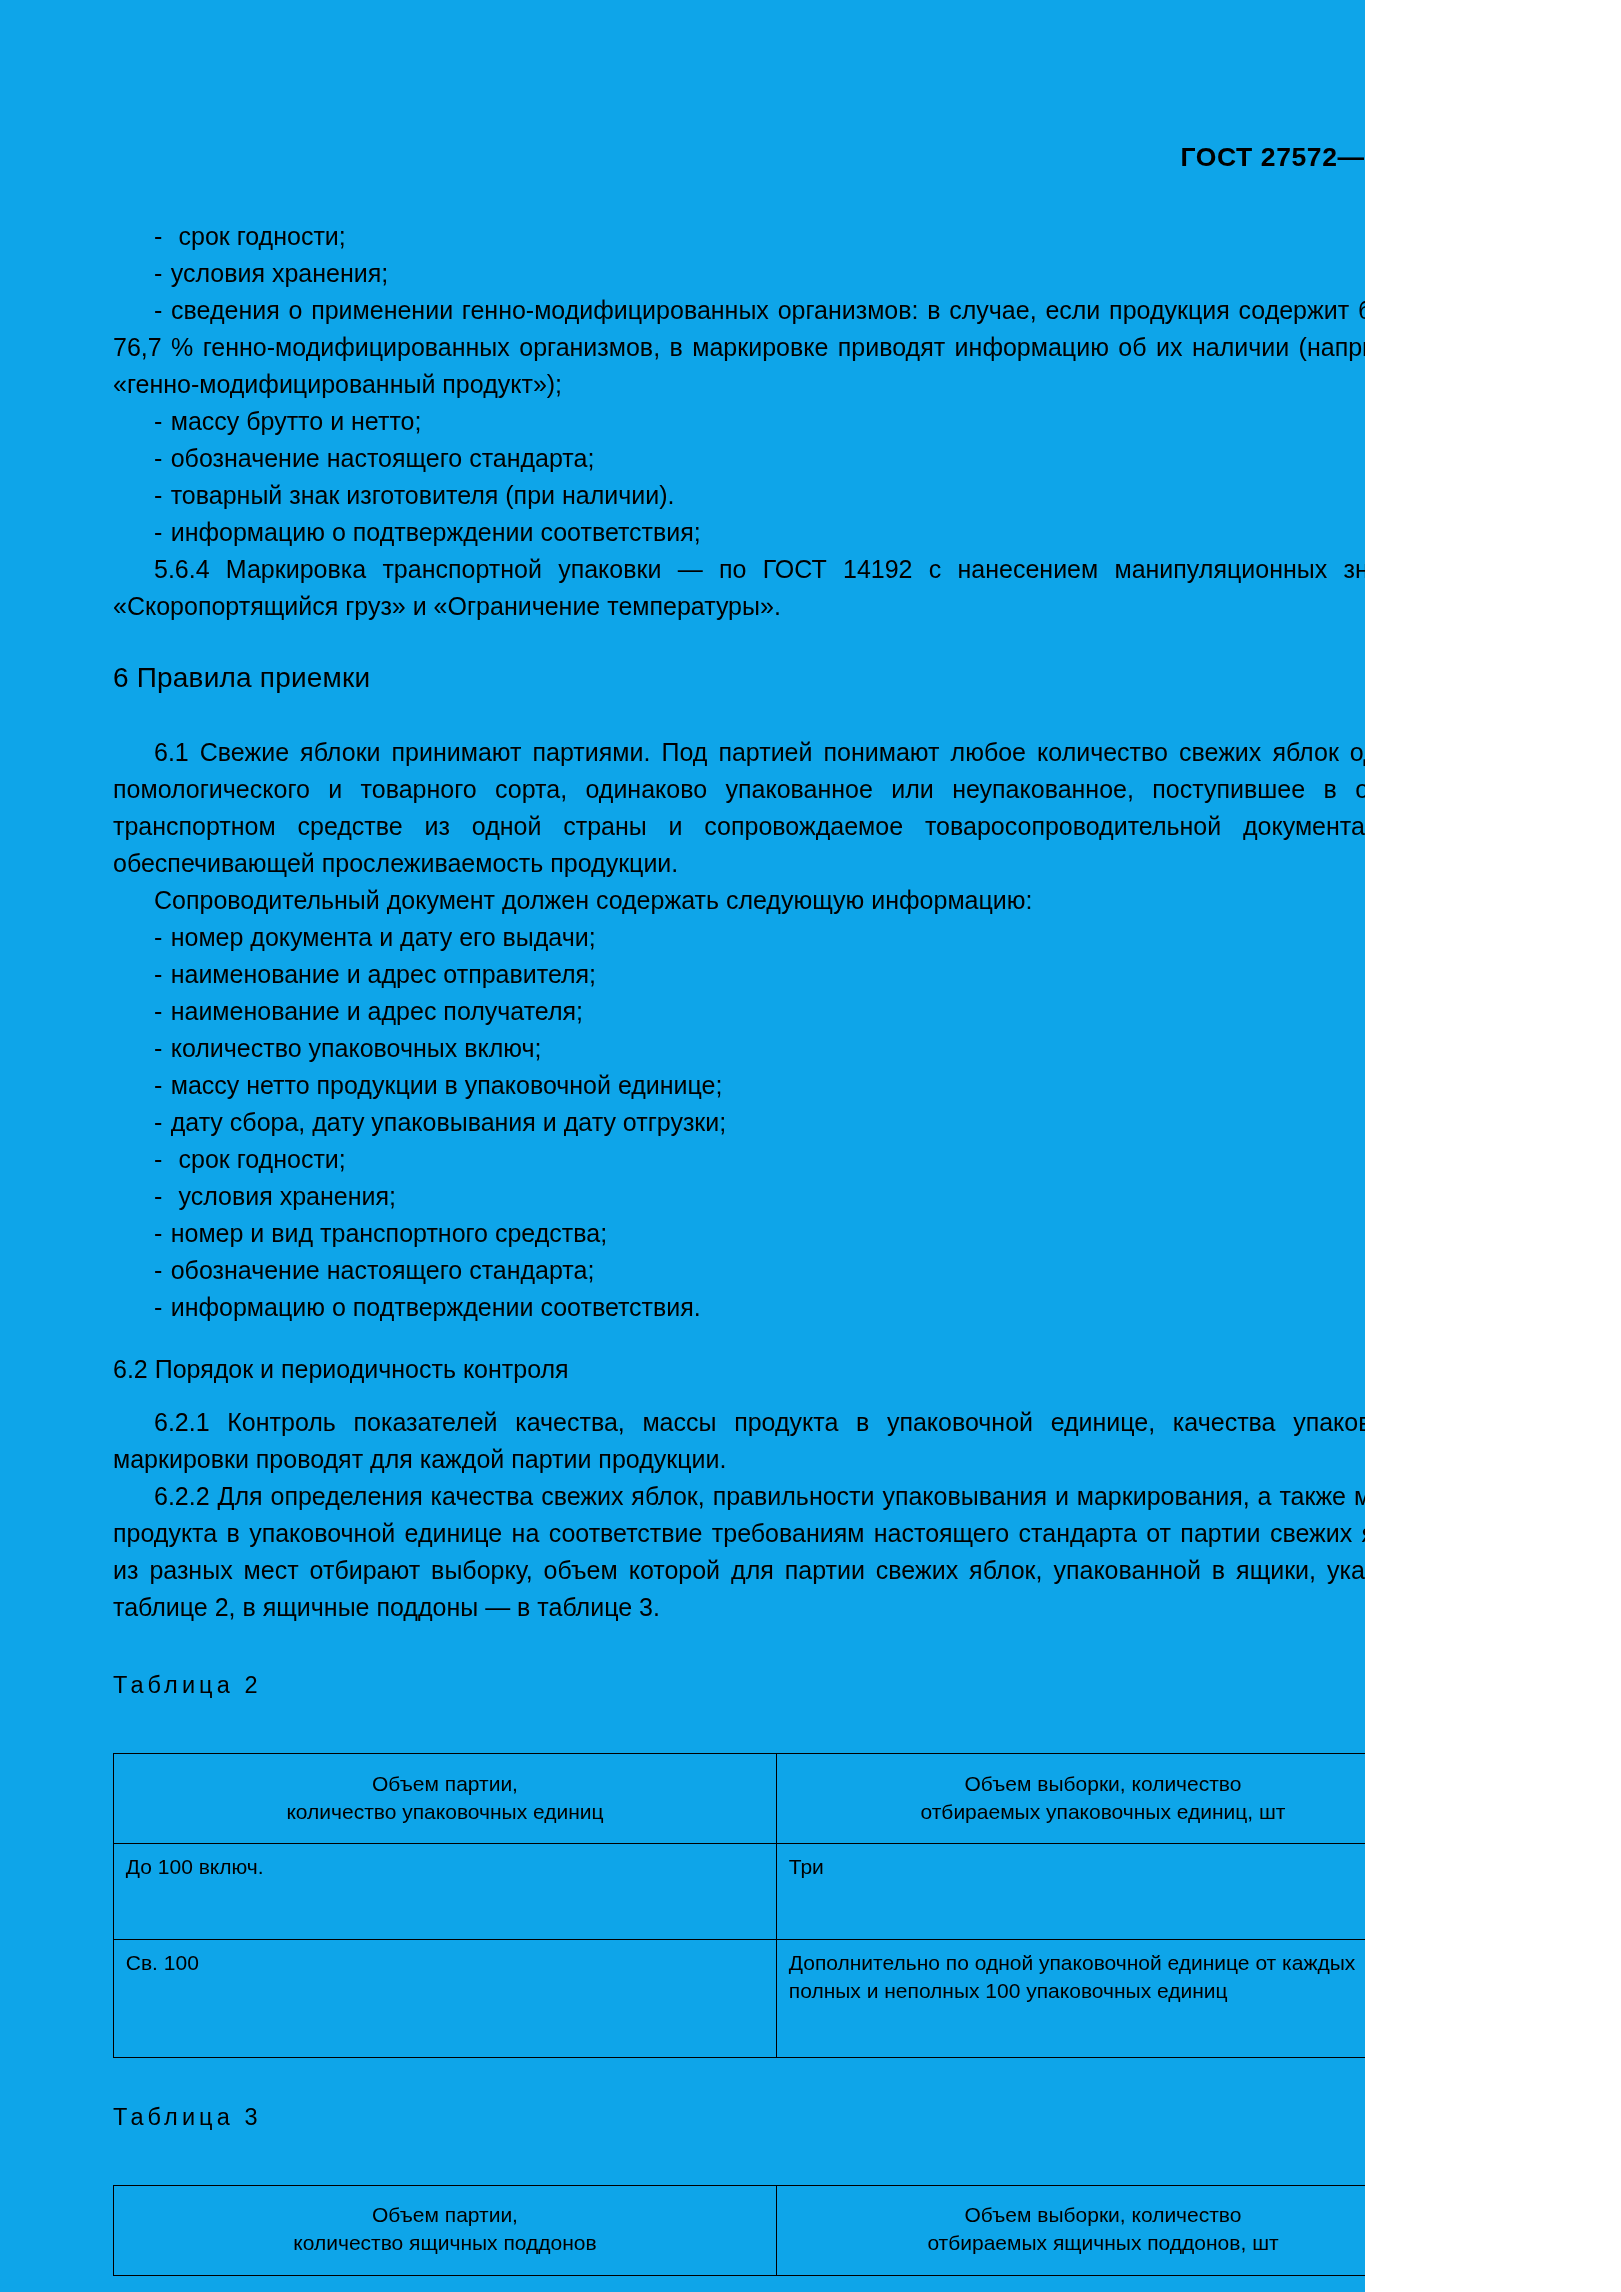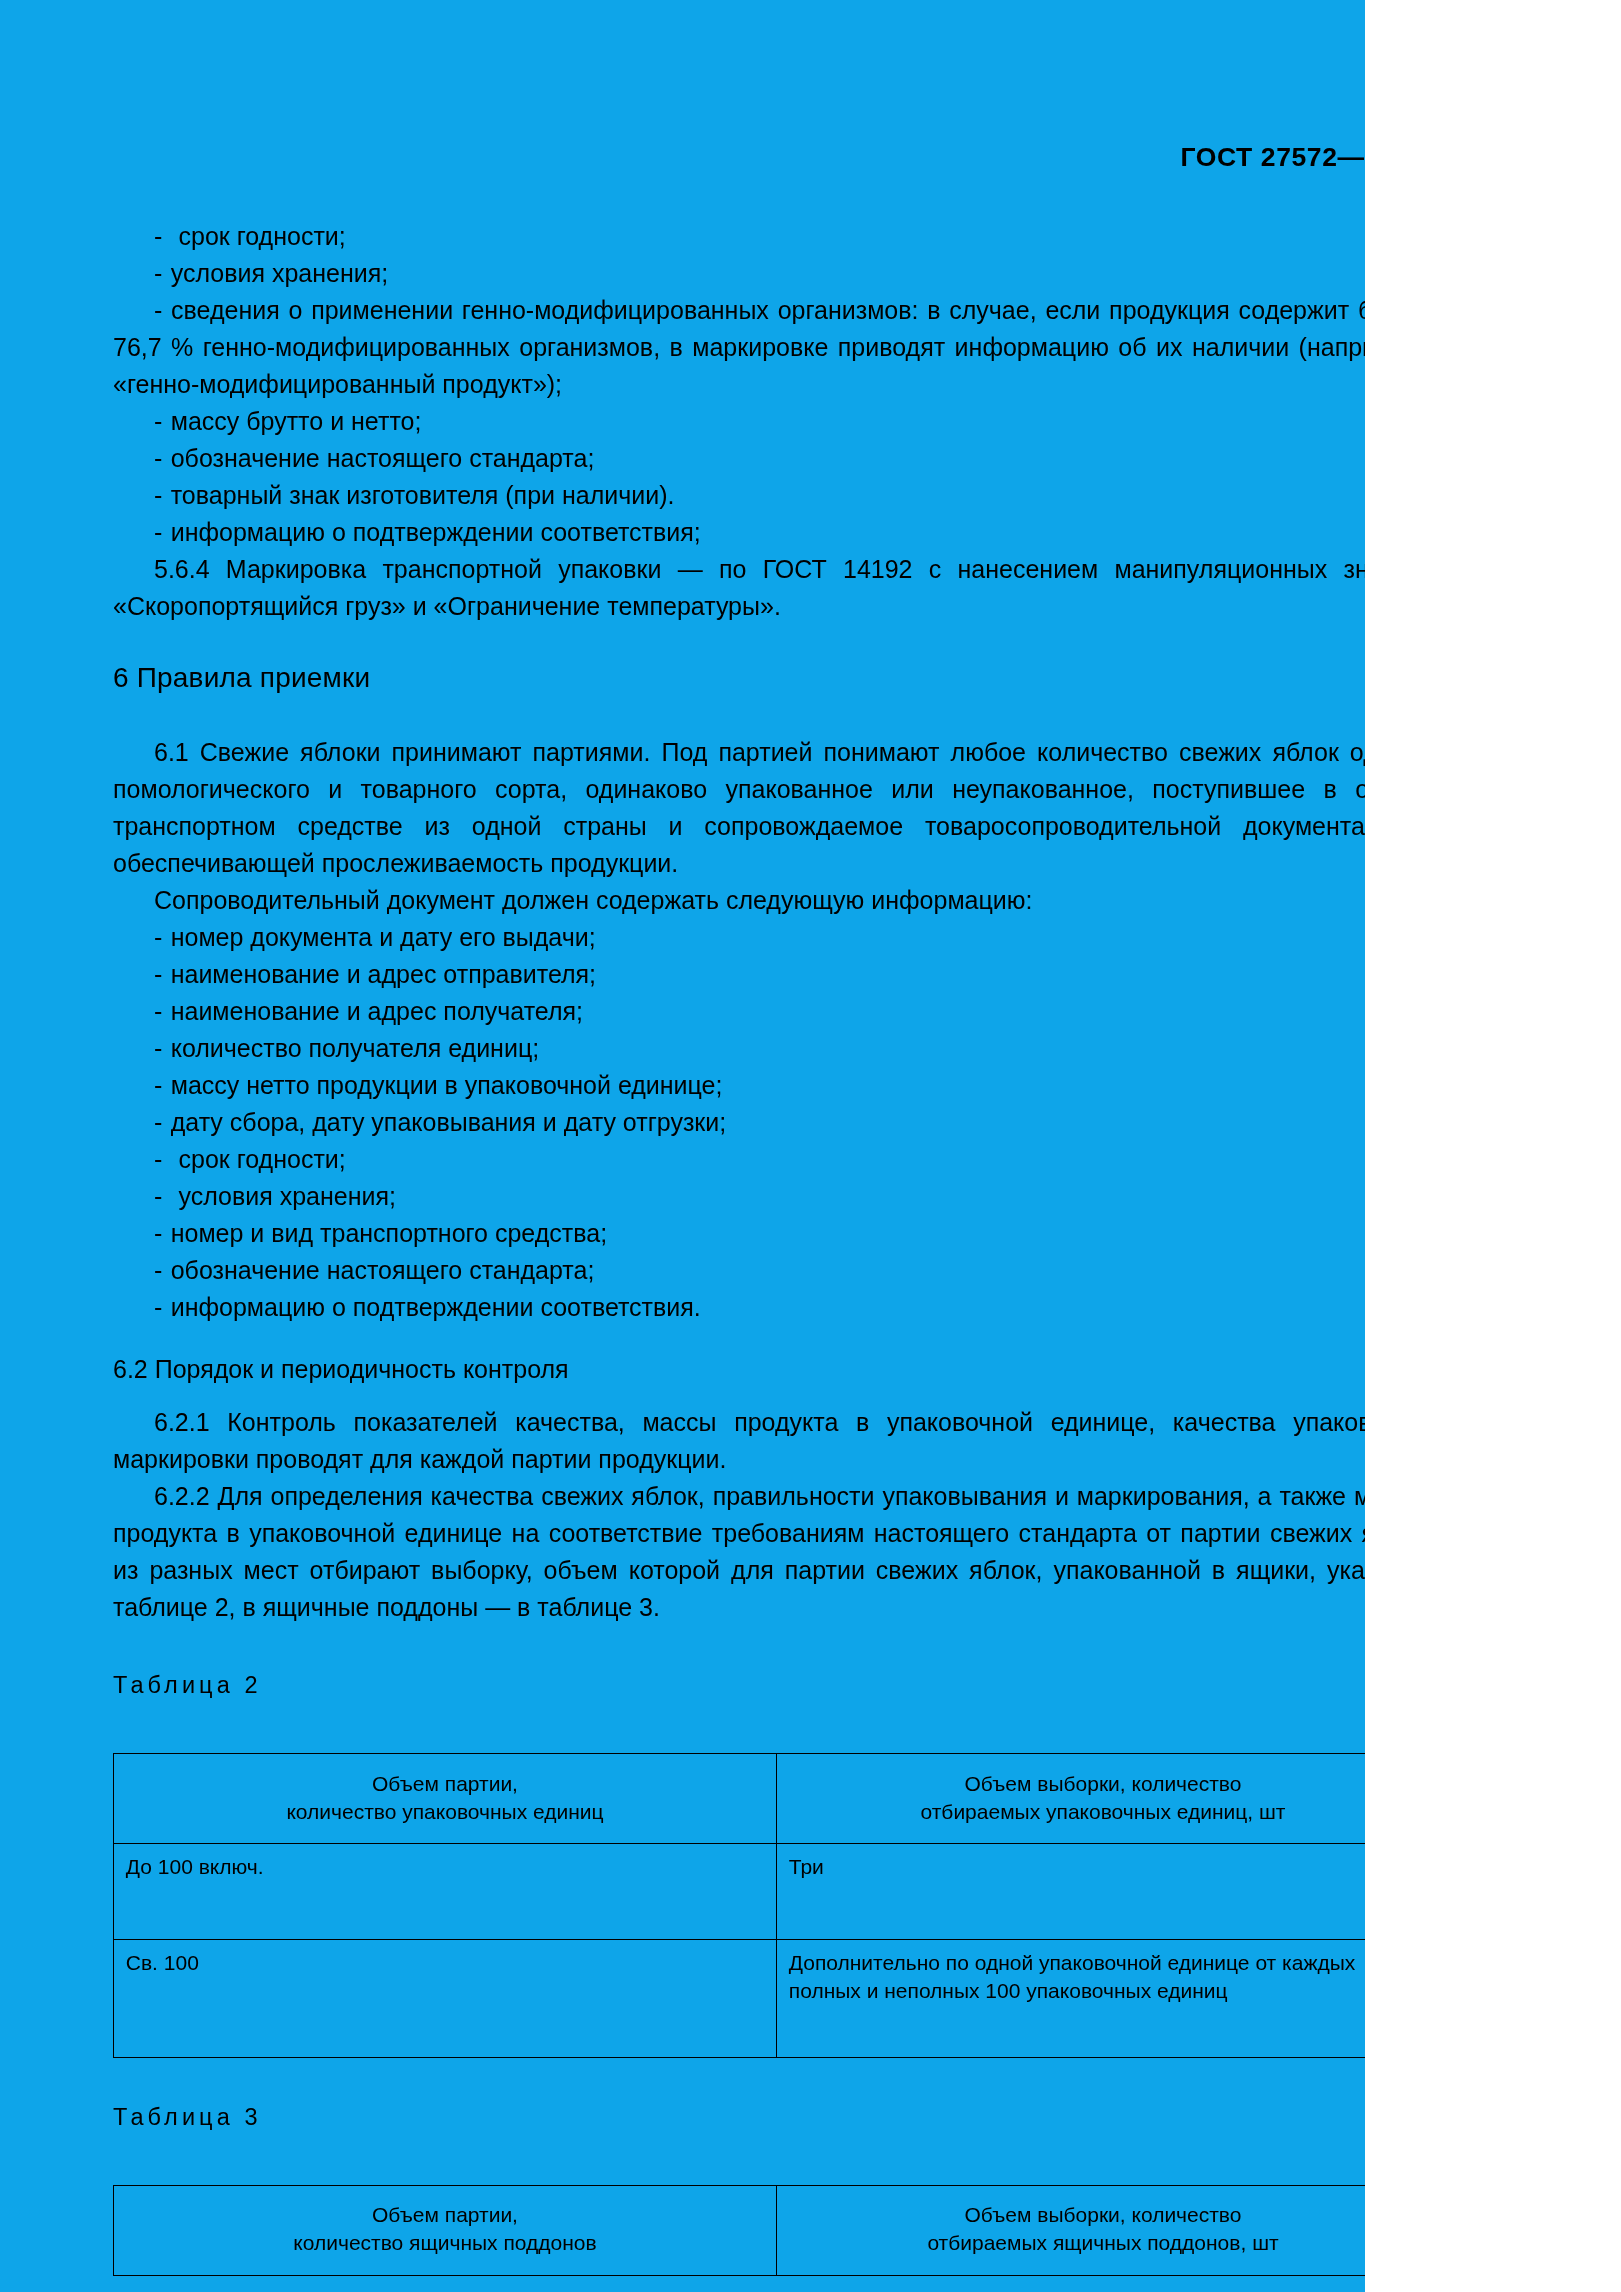--- a/index.html
+++ b/index.html
@@ -156,21 +156,21 @@
     <h2 class="sec">6 Правила приемки</h2>
     <div class="sp-sec-after"></div>
 
     <p class="para indent">6.1 Свежие яблоки принимают партиями. Под партией понимают любое количество свежих яблок одного помологического и товарного сорта, одинаково упакованное или неупакованное, поступившее в одном транспортном средстве из одной страны и сопровождаемое товаросопроводительной документацией, обеспечивающей прослеживаемость продукции.</p>
 
     <p class="para indent">Сопроводительный документ должен содержать следующую информацию:</p>
 
     <p class="bullet"><span class="dash">-</span><span>номер документа и дату его выдачи;</span></p>
     <p class="bullet"><span class="dash">-</span><span>наименование и адрес отправителя;</span></p>
     <p class="bullet"><span class="dash">-</span><span>наименование и адрес получателя;</span></p>
-    <p class="bullet"><span class="dash">-</span><span>количество получателя единиц;</span></p>
+    <p class="bullet"><span class="dash">-</span><span>количество упаковочных включ;</span></p>
     <p class="bullet"><span class="dash">-</span><span>массу нетто продукции в упаковочной единице;</span></p>
     <p class="bullet"><span class="dash">-</span><span>дату сбора, дату упаковывания и дату отгрузки;</span></p>
     <p class="bullet wide-gap"><span class="dash">-</span><span>срок годности;</span></p>
     <p class="bullet wide-gap"><span class="dash">-</span><span>условия хранения;</span></p>
     <p class="bullet"><span class="dash">-</span><span>номер и вид транспортного средства;</span></p>
     <p class="bullet"><span class="dash">-</span><span>обозначение настоящего стандарта;</span></p>
     <p class="bullet"><span class="dash">-</span><span>информацию о подтверждении соответствия.</span></p>
 
     <div class="sp-sub-before"></div>
     <h3 class="subsec">6.2 Порядок и периодичность контроля</h3>

